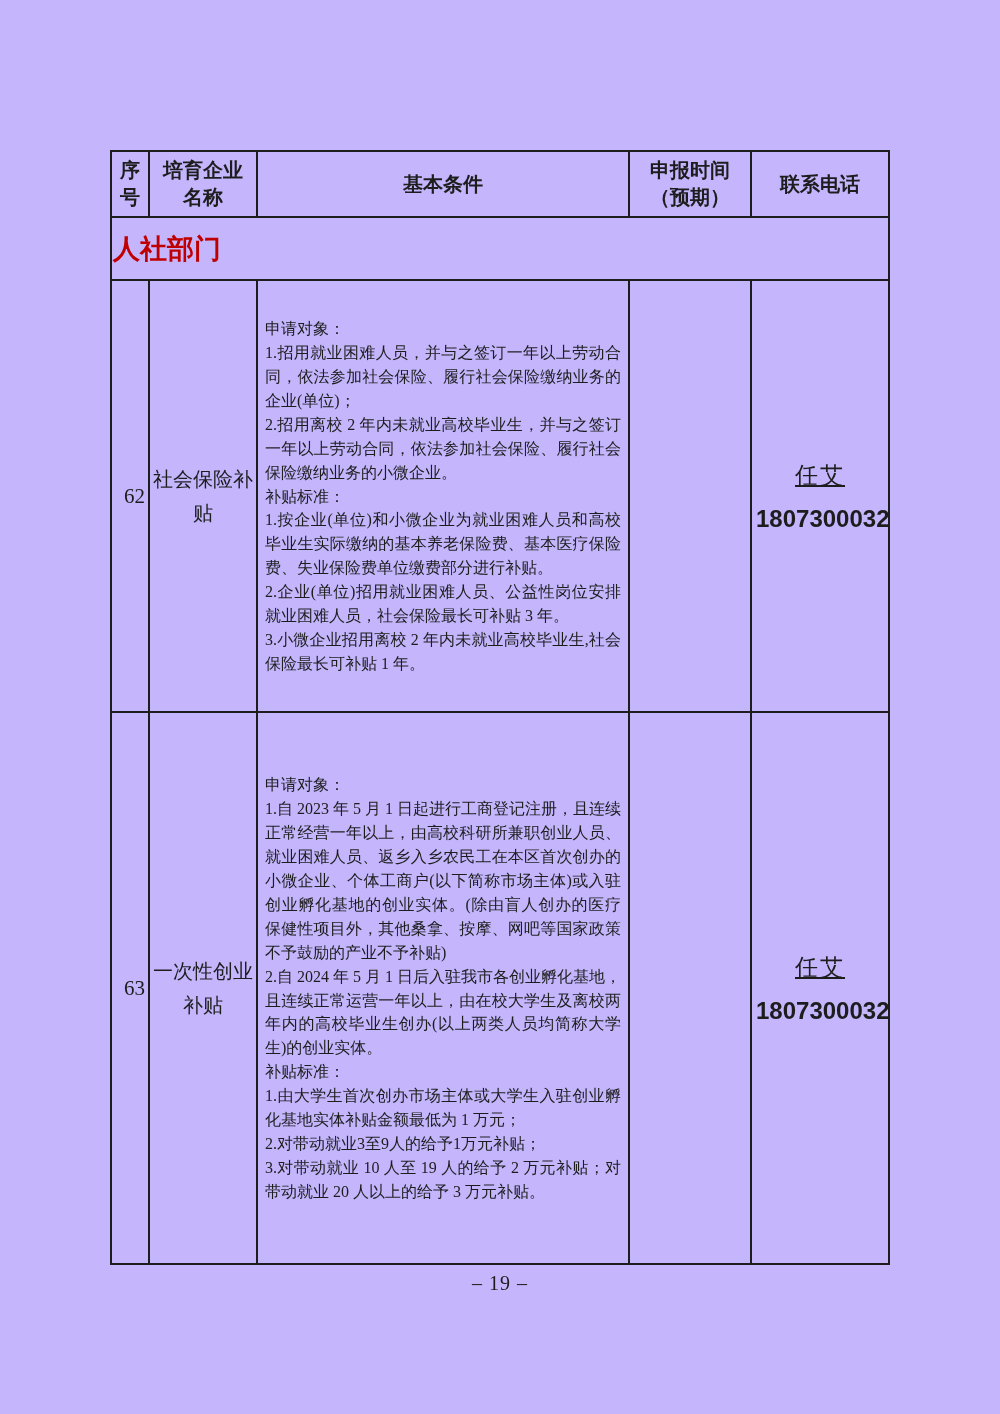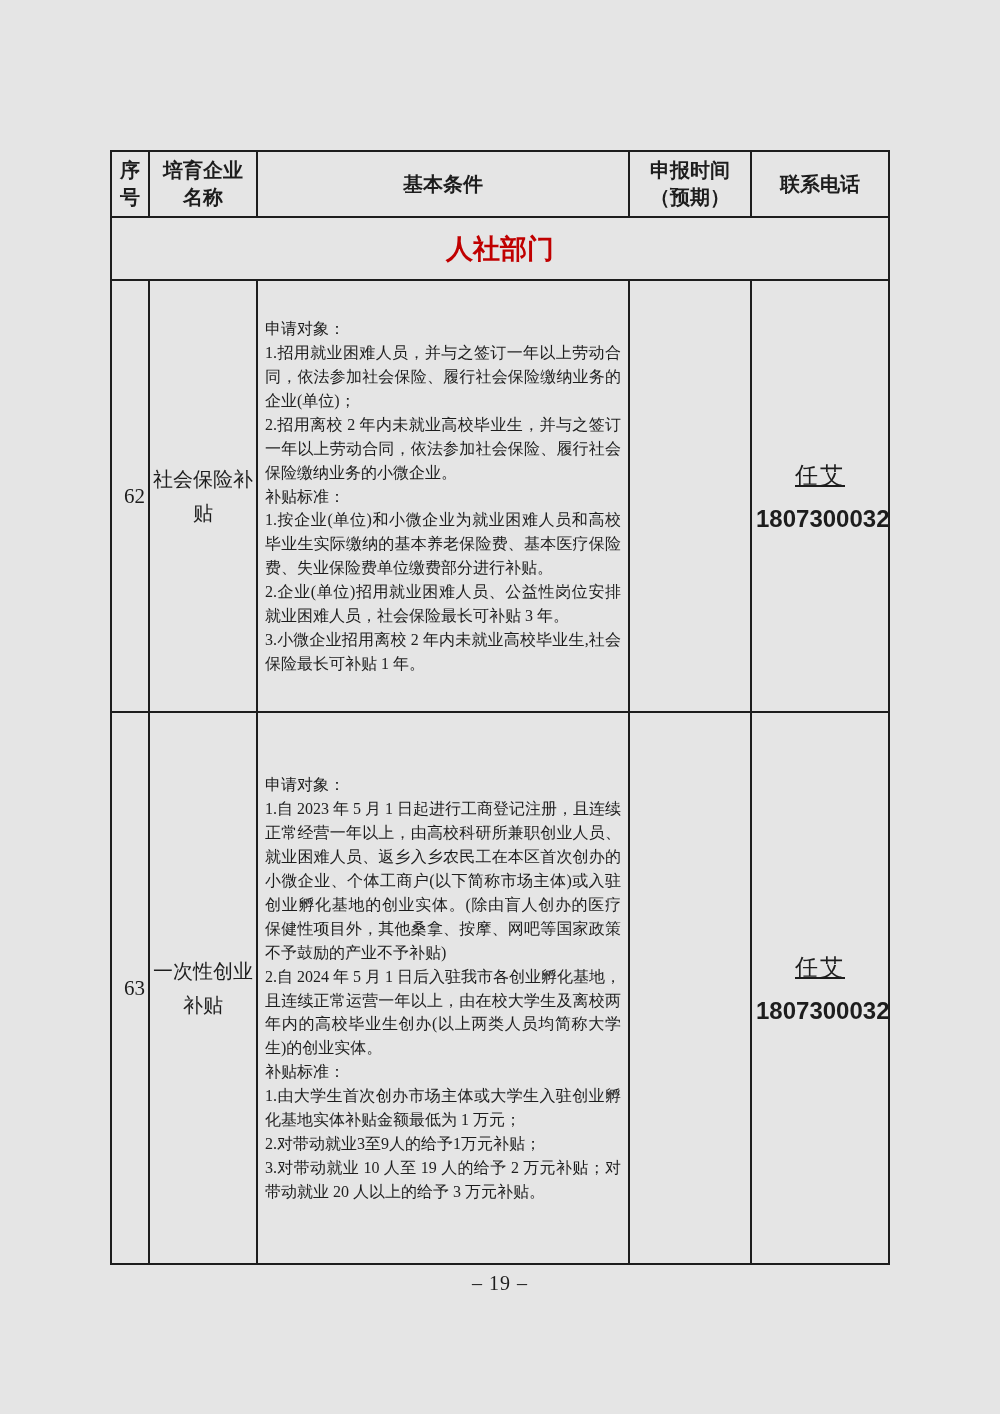--- a/index.html
+++ b/index.html
@@ -3,21 +3,21 @@
 <meta charset="utf-8">
 <style>
   html,body{margin:0;padding:0;}
   body{
     width:1000px;height:1414px;
     background:#ffffff;
     font-family:"Liberation Serif","DejaVu Serif",serif;
     color:#1d1d1d;
     position:relative;
   }
-  .page{position:absolute;inset:0;background:#e5e5e5;}
+  .page{position:absolute;inset:0;background:#c4b5fd;}
   table.doc{
     position:absolute;
     left:110px;top:150px;
     width:778px;
     border-collapse:collapse;
     table-layout:fixed;
   }
   table.doc th, table.doc td{
     border:2px solid #1d1d1d;
     overflow:hidden;
@@ -27,21 +27,21 @@
     font-family:"Liberation Sans","DejaVu Sans",sans-serif;
     font-weight:bold;
     font-size:20px;
     line-height:1.35;
     text-align:center;
     padding:2px 0;
   }
   th.hdr-name{padding:2px 8px;}
   th.hdr-time{padding:2px 12px;margin-left:47px;}
   tr.section-row td{
-    text-align:center;
+    text-align:left;
     font-family:"Liberation Sans","DejaVu Sans",sans-serif;
     font-weight:bold;
     font-size:27px;
     color:#c00000;
   }
   td.cell-no{
     text-align:center;
     font-size:21px;
     padding:12px;
   }

